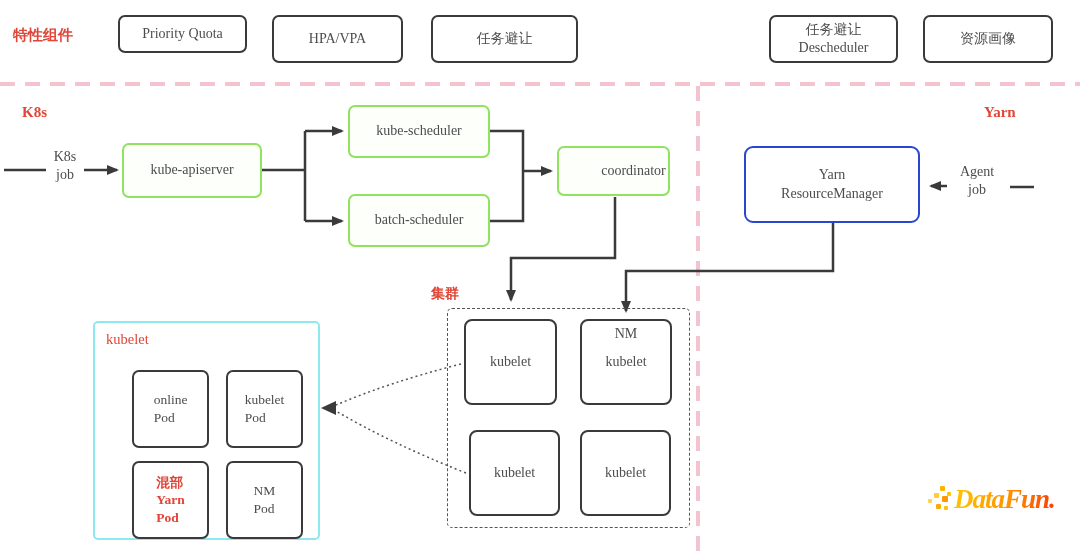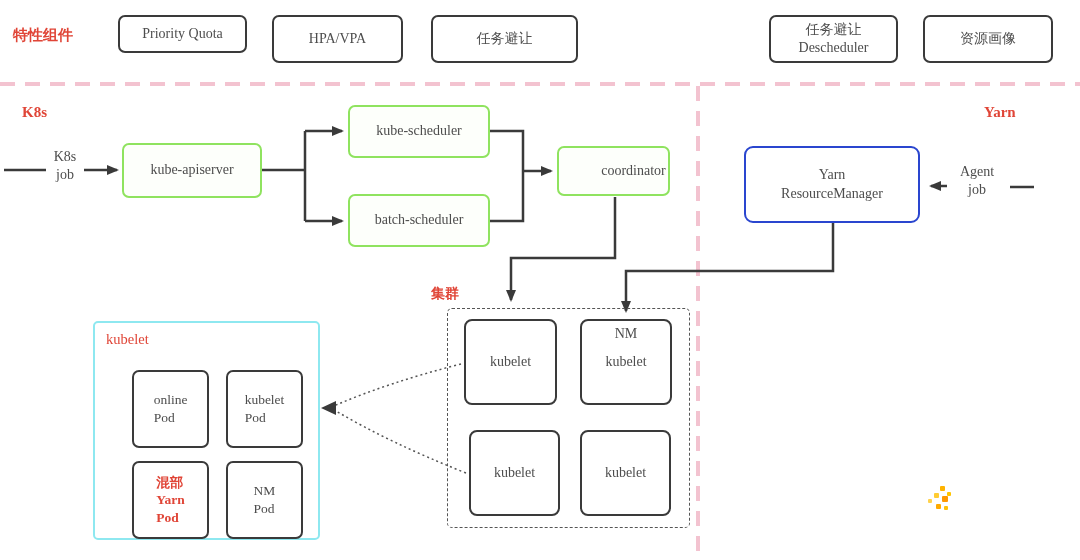--- a/index.html
+++ b/index.html
@@ -144,15 +144,16 @@
   <div class="abs" id="datafun-logo" style="left:926px;top:483px;">
     <svg width="26" height="32" viewBox="0 0 26 32">
       <rect x="14" y="3" width="5" height="5" rx="1" fill="#ffb300"></rect>
       <rect x="21" y="9" width="4" height="4" rx="1" fill="#ffc400"></rect>
       <rect x="8" y="10" width="5" height="5" rx="1" fill="#ffcc33"></rect>
       <rect x="16" y="13" width="6" height="6" rx="1" fill="#ff9800"></rect>
       <rect x="2" y="16" width="4" height="4" rx="1" fill="#ffd24d"></rect>
       <rect x="10" y="21" width="5" height="5" rx="1" fill="#ffaa00"></rect>
       <rect x="18" y="23" width="4" height="4" rx="1" fill="#ffc107"></rect>
     </svg>
+    <span class="logo-text">DataFun.</span>
   </div>
 
 </div>
 
 </body></html>

